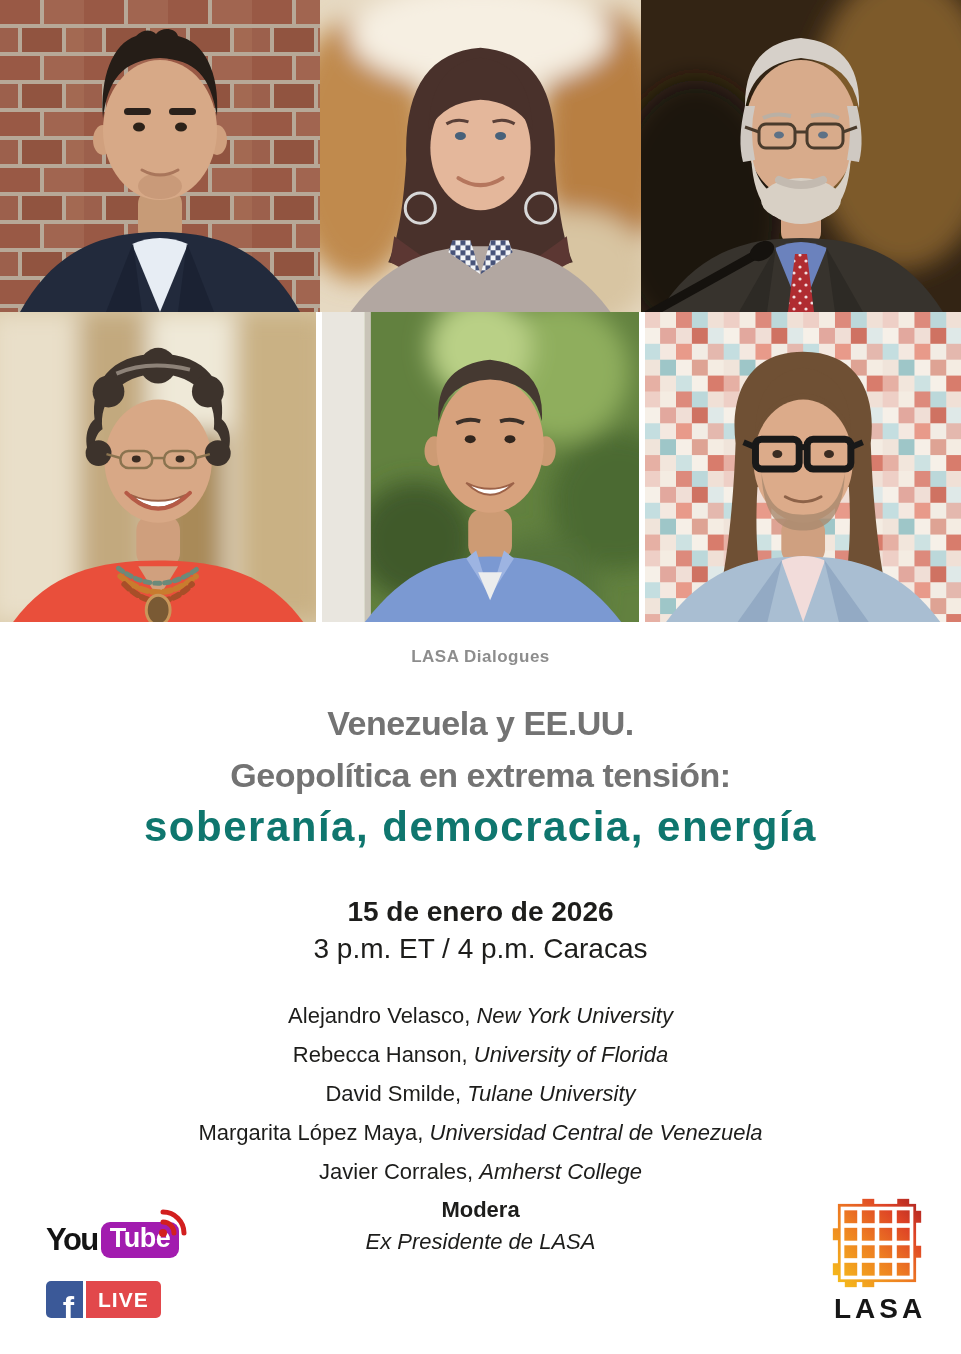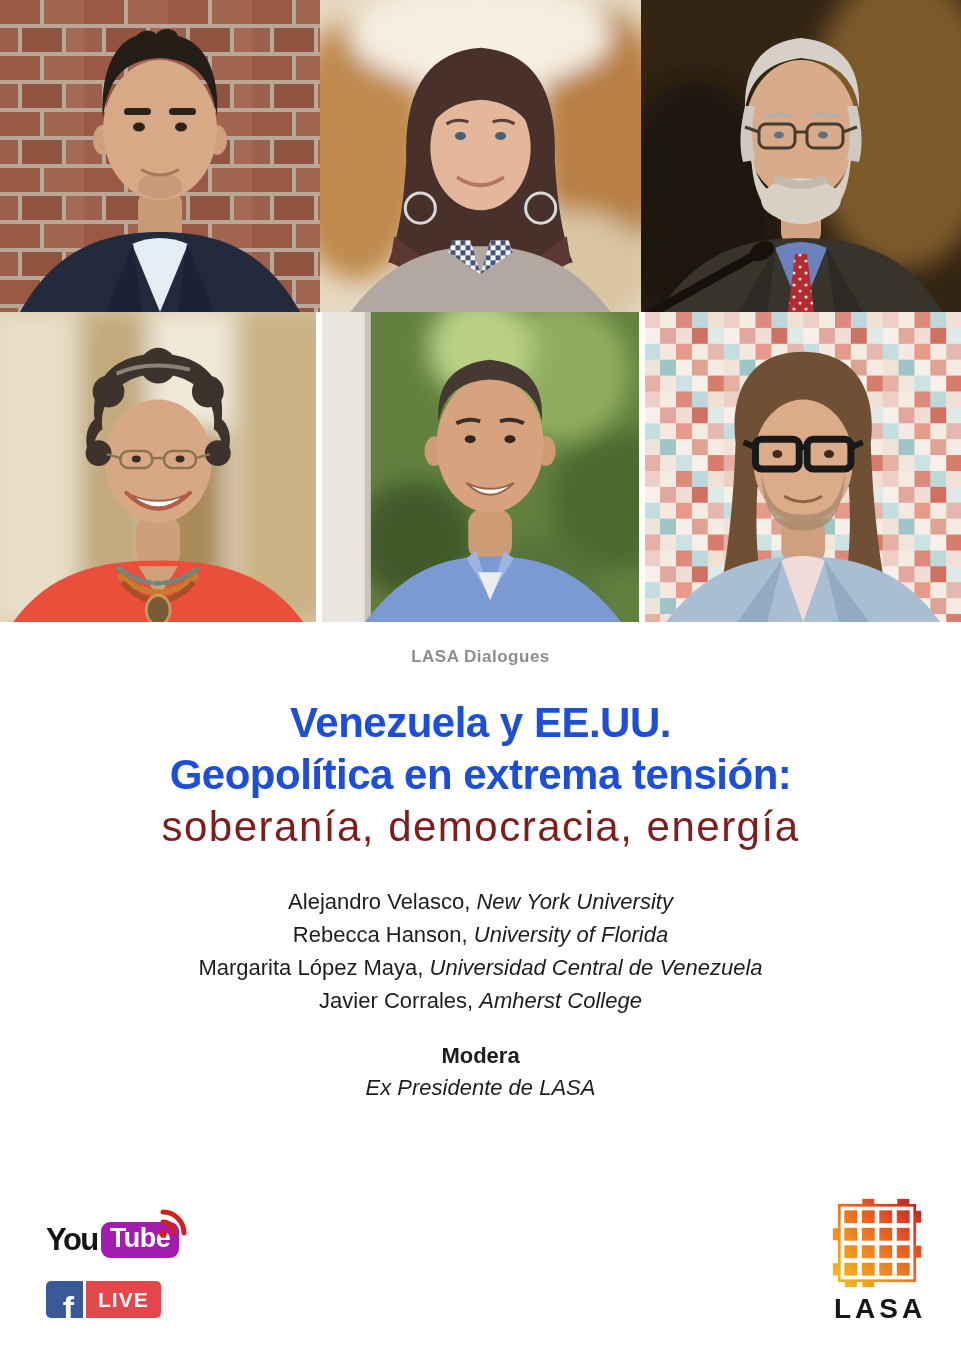--- a/index.html
+++ b/index.html
@@ -10,29 +10,29 @@
   }
   
   .photos-row1{display:grid;grid-template-columns:320px 321px 320px;height:312px;}
   .photos-row2{display:grid;grid-template-columns:1fr 1fr 1fr;gap:6px;height:310px;background:#fff;}
   .photo-cell{overflow:hidden;}
   .portrait{width:100%;height:100%;display:block;}
   
   .content{text-align:center;}
   .series{margin-top:25px;font-size:17px;font-weight:700;letter-spacing:.5px;color:#8d8d8d;}
   .title{margin-top:30px;line-height:52px;}
-  .title .t-bold{font-size:42px;font-weight:700;letter-spacing:-.5px;color:#1d4ed8;}
-  .title .t-light{font-size:42px;font-weight:400;letter-spacing:1.5px;color:#7f1d1d;}
+  .title .t-bold{font-size:34px;font-weight:700;letter-spacing:-.5px;color:#737373;}
+  .title .t-light{font-size:42px;font-weight:700;letter-spacing:1.5px;color:#0f766e;}
   .when{margin-top:40px;line-height:37px;}
   .when .date{font-size:28px;font-weight:700;}
   .when .time{font-size:28px;font-weight:400;}
   .speakers{margin-top:32px;}
-  .speakers p{margin:0;font-size:22px;line-height:33px;}
+  .speakers p{margin:6px;font-size:22px;line-height:33px;}
   .speakers em,.moderator em{font-style:italic;}
-  .moderator{margin-top:23px;}
+  .moderator{margin-top:6px;}
   .moderator p{margin:0;font-size:22px;line-height:32px;}
   .moderator .m-head{font-weight:700;}
   
   .yt{position:absolute;left:46px;top:1222px;display:flex;align-items:center;}
   .yt-you{font-size:31px;font-weight:700;letter-spacing:-1.5px;color:#141414;}
   .yt-tube{position:relative;margin-left:3px;background:#a21caf;color:#fff;border-radius:9px;
            padding:1px 9px 4px 9px;font-size:27px;font-weight:700;letter-spacing:-.5px;}
   .yt-waves{position:absolute;right:-16px;top:-21px;width:40px;height:40px;}
   .fb{position:absolute;left:46px;top:1281px;display:flex;}
   .fb-f{width:37px;height:37px;background:#3b5998;border-radius:5px 0 0 5px;overflow:hidden;
@@ -287,23 +287,28 @@
   </div>
 </div>
 
 <div class="content">
   <div class="series">LASA Dialogues</div>
   <div class="title">
     <div class="t-bold">Venezuela y EE.UU.</div>
     <div class="t-bold">Geopolítica en extrema tensión:</div>
     <div class="t-light">soberanía, democracia, energía</div>
   </div>
+  <div class="when">
+    <div class="date">15 de enero de 2026</div>
+    <div class="time">3 p.m. ET / 4 p.m. Caracas</div>
+  </div>
   <div class="speakers">
     <p><span>Alejandro Velasco, </span><em>New York University</em></p>
     <p><span>Rebecca Hanson, </span><em>University of Florida</em></p>
+    <p><span>David Smilde, </span><em>Tulane University</em></p>
     <p><span>Margarita López Maya, </span><em>Universidad Central de Venezuela</em></p>
     <p><span>Javier Corrales, </span><em>Amherst College</em></p>
   </div>
   <div class="moderator">
     <p class="m-head">Modera</p>
     <p><em>Ex Presidente de LASA</em></p>
   </div>
 </div>
 
 <div class="yt">

